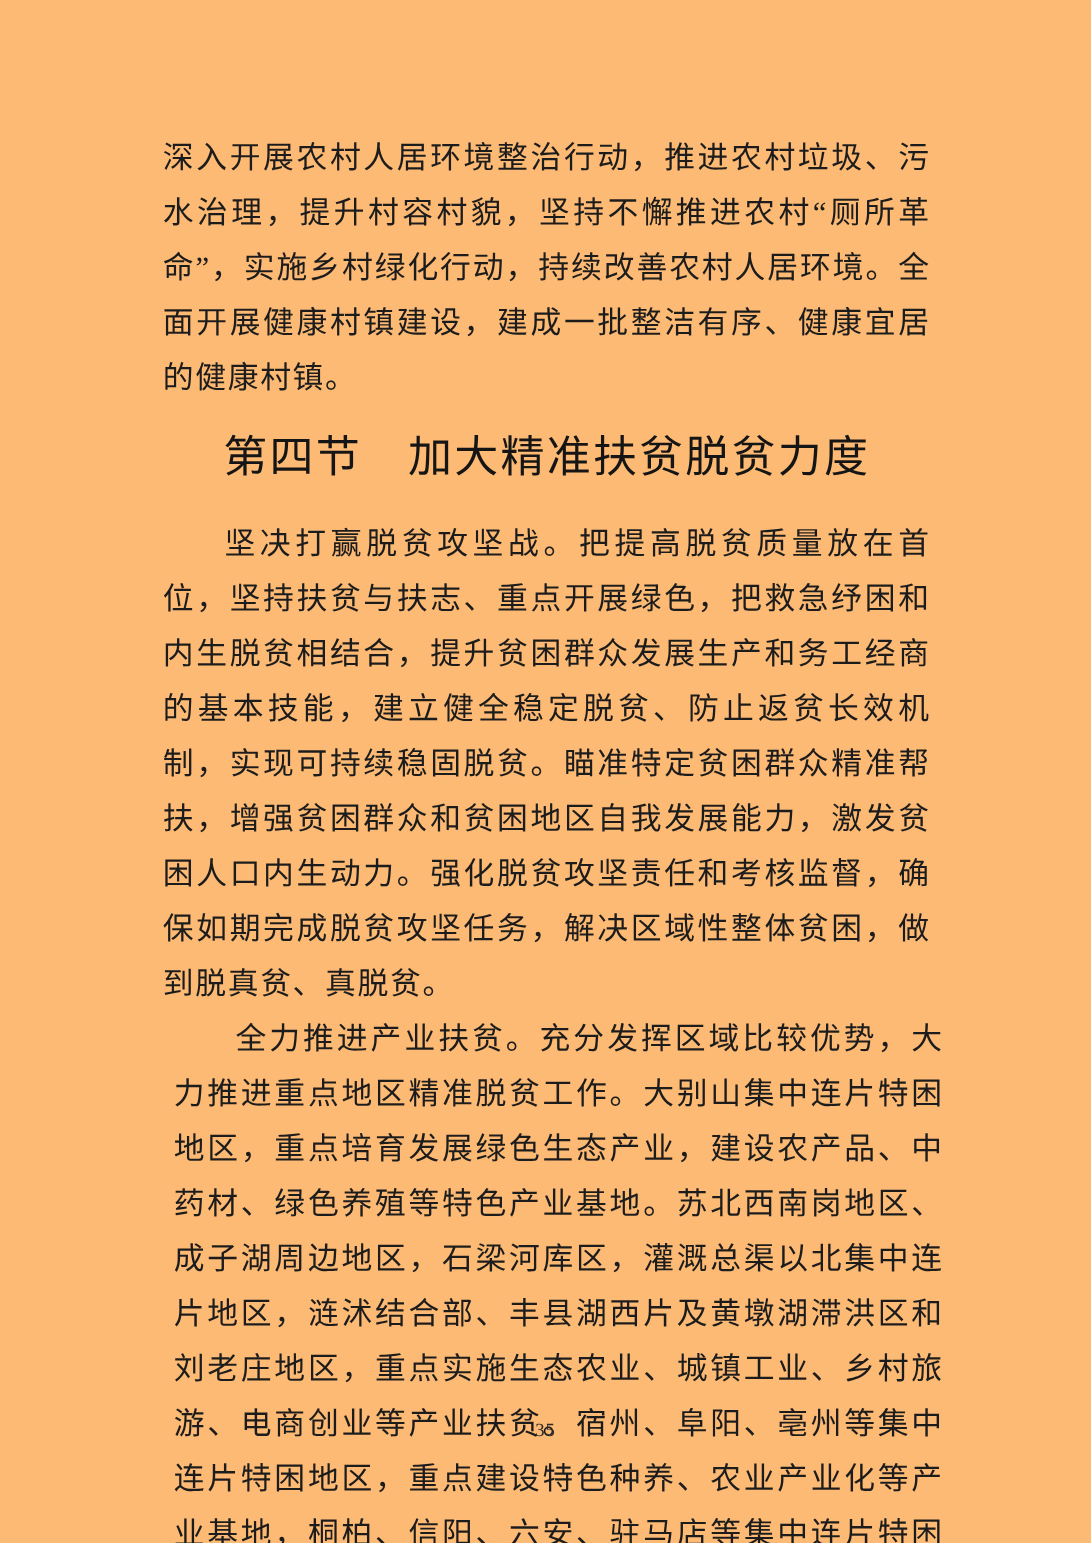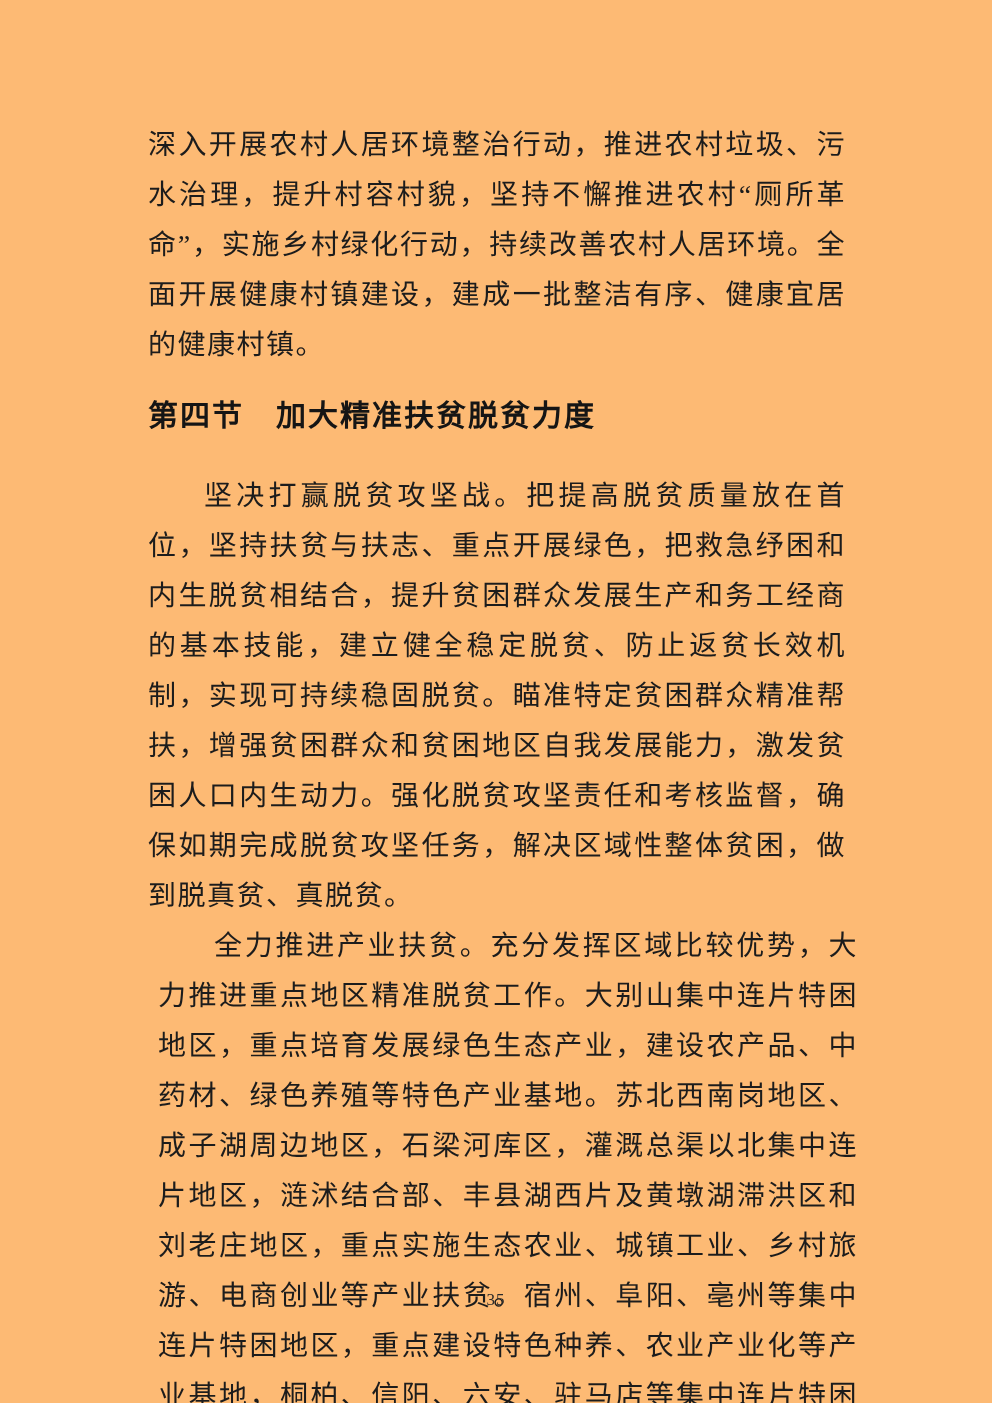--- a/index.html
+++ b/index.html
@@ -27,24 +27,24 @@
     line-height: 50px;
     letter-spacing: 1.5px;
     text-align: justify;
     margin: 0;
     font-weight: 400;
   }
   .first-indent {
     text-indent: 2em;
   }
   .section-heading {
-    font-size: 30px;
-    font-weight: 700;
+    font-size: 40px;
+    font-weight: 400;
     line-height: 50px;
-    text-align: left;
+    text-align: center;
     letter-spacing: 2px;
     margin: 21px 0 30px 0;
     color: #151515;
   }
   
   .shift-right {
     margin-left: 10px;
     margin-right: -12px;
   }
   .page-number {

